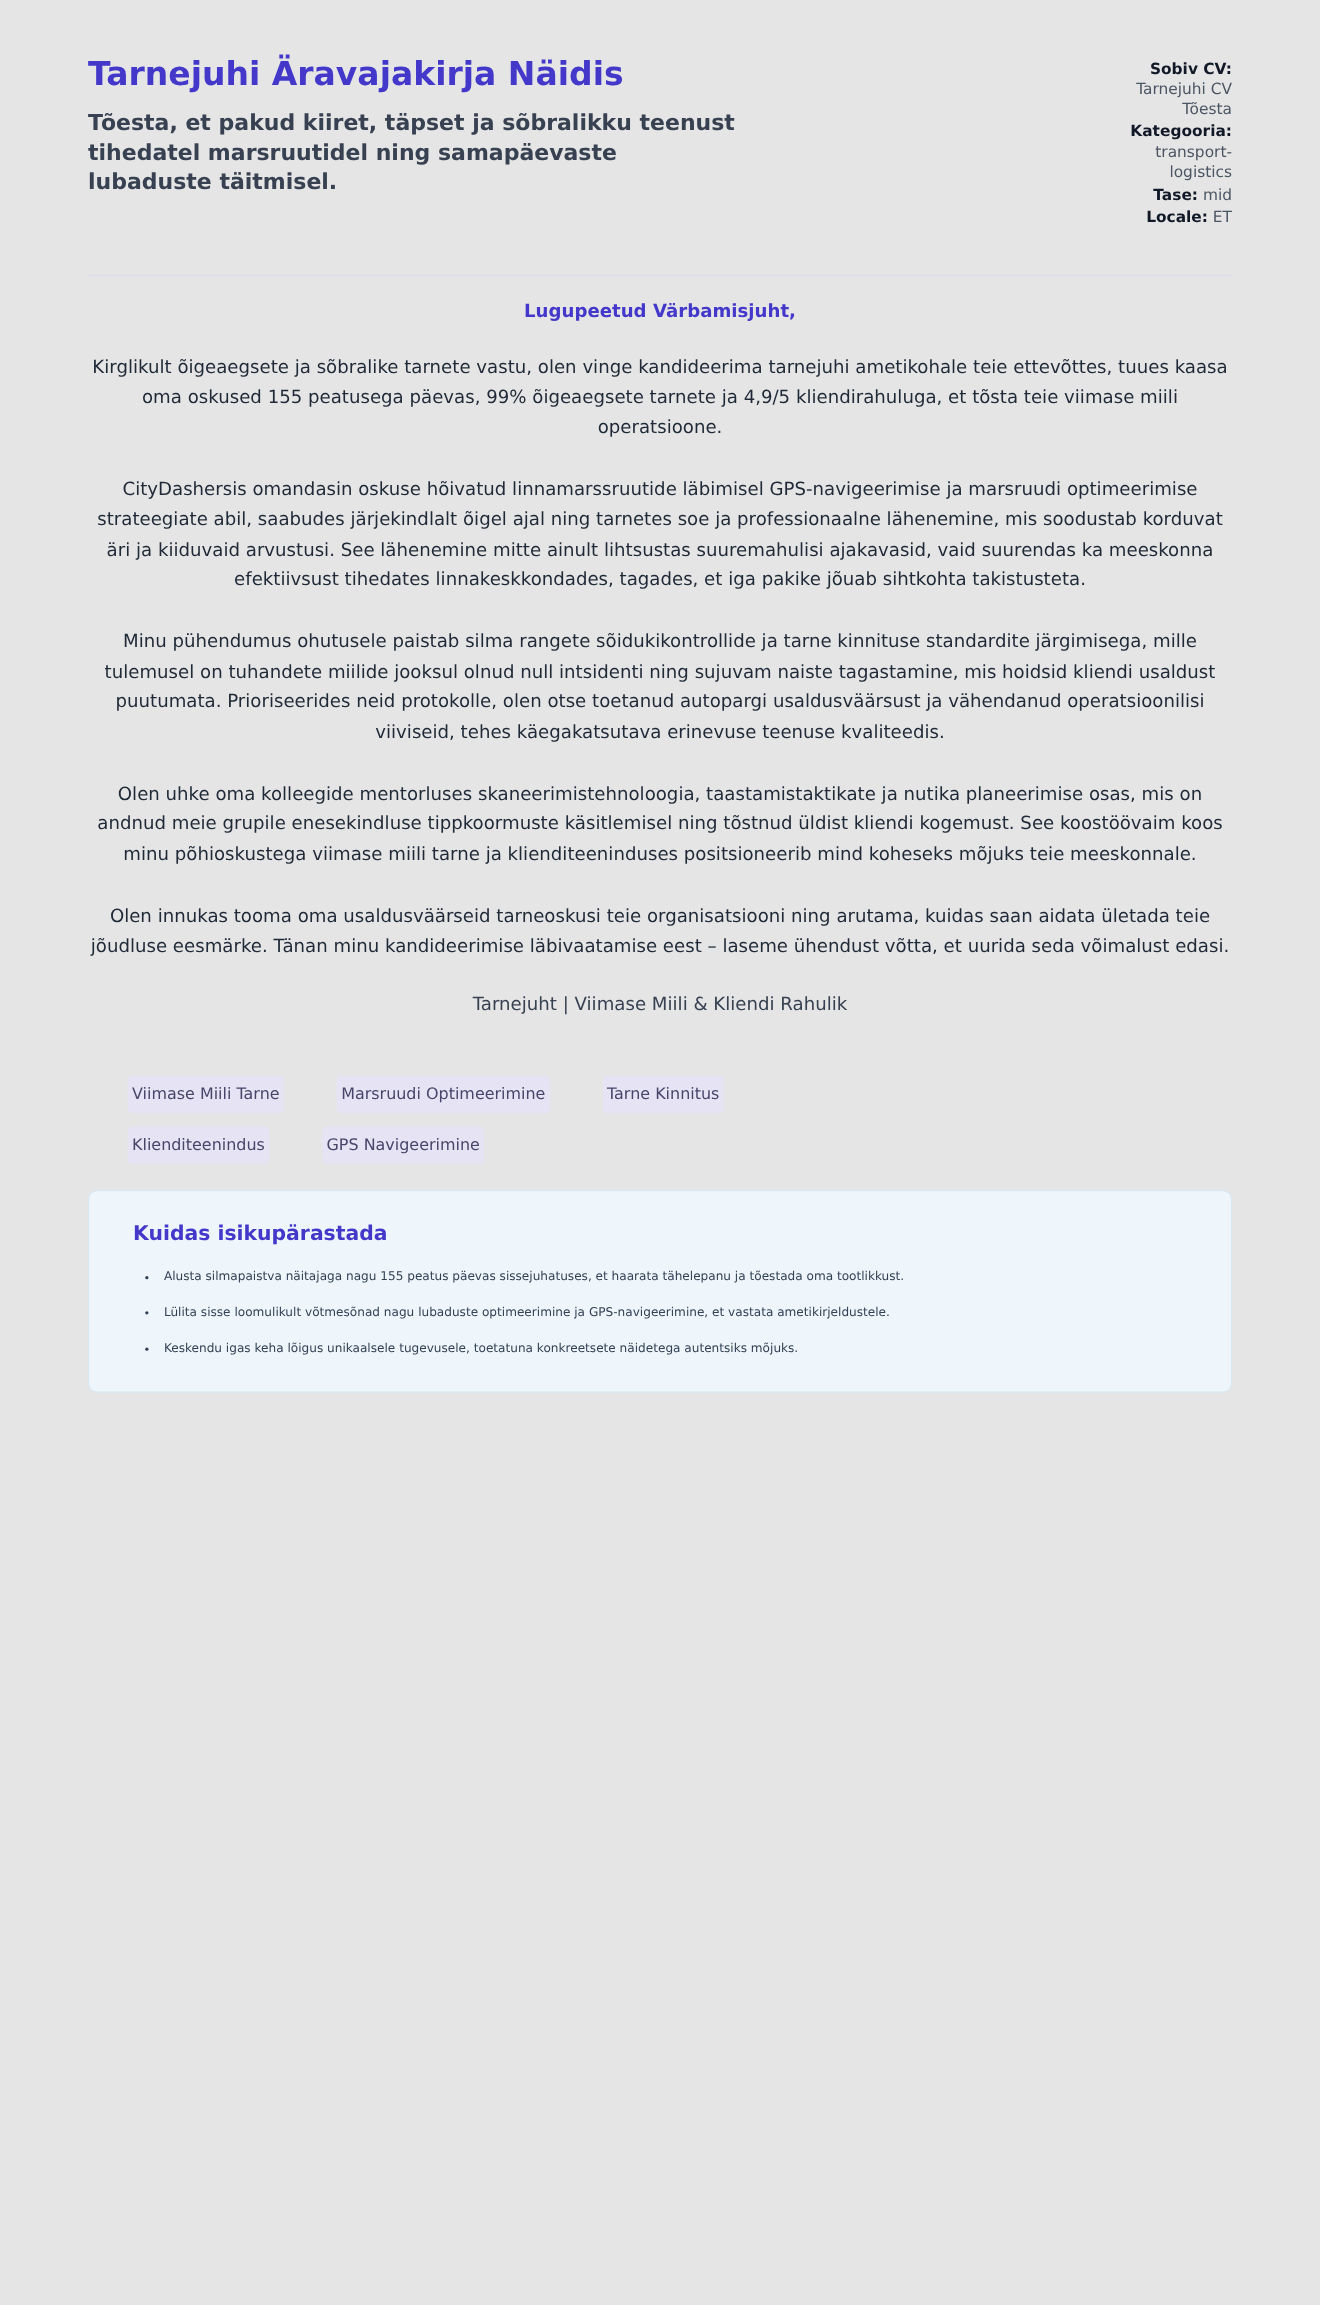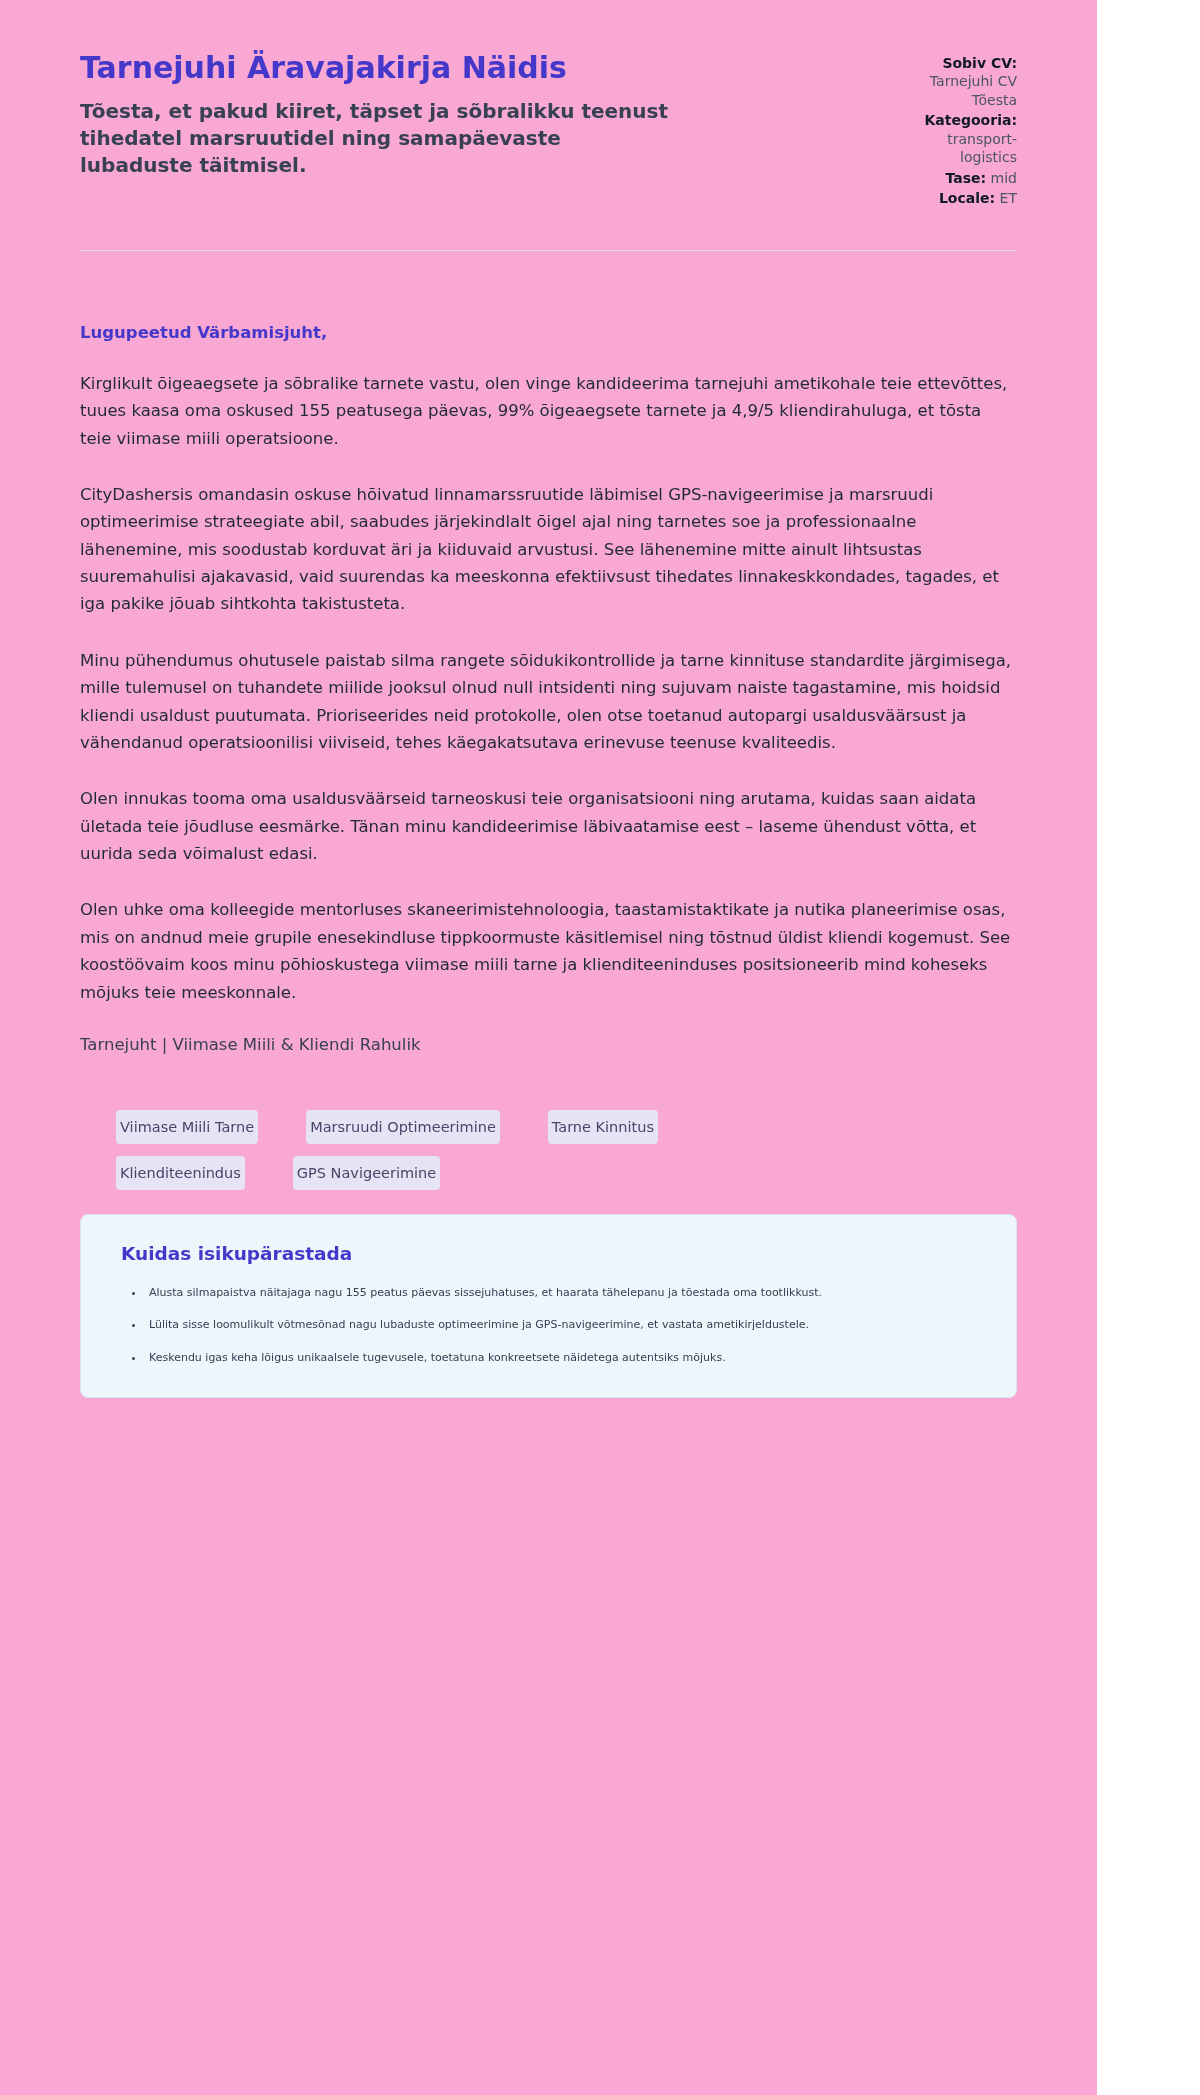--- a/index.html
+++ b/index.html
@@ -4,24 +4,24 @@
 <style>
   * { box-sizing: border-box; margin: 0; padding: 0; }
   html, body { background: #ffffff; }
   body {
     width: 1200px;
     min-height: 2095px;
     font-family: "DejaVu Sans", "Liberation Sans", sans-serif;
     color: #1f2937;
   }
   .page {
-    width: 1097px;
+    width: 1200px;
     min-height: 2095px;
     padding: 50px 80px 60px 80px;
-    background: #f9a8d4;
+    background: #e5e5e5;
   }
   
   .header {
     display: flex;
     justify-content: space-between;
     align-items: flex-start;
   }
   .header-left { max-width: 590px; }
   .page-title {
     font-size: 30px;
@@ -48,21 +48,21 @@
   .meta-item { margin-bottom: 2px; }
   .meta-label { font-weight: bold; color: #111827; }
   .meta-item.block .meta-label { display: block; }
   .meta-item.block .meta-value { display: block; }
   .divider {
     border: none;
     border-top: 1px solid #d9dde3;
     margin: 40px 0 0 0;
   }
   
-  .letter { margin-top: 72px; }
+  .letter { margin-top: 22px; text-align: center; }
   .greeting {
     font-size: 16.5px;
     font-weight: bold;
     color: var(--accent, #4338ca);
     margin-bottom: 28px;
   }
   .letter p.body-para {
     font-size: 16.5px;
     line-height: 1.66;
     color: #1f2937;
@@ -156,22 +156,22 @@
     </aside>
   </header>
 
   <hr class="divider">
 
   <main class="letter">
     <p class="greeting">Lugupeetud Värbamisjuht,</p>
     <p class="body-para">Kirglikult õigeaegsete ja sõbralike tarnete vastu, olen vinge kandideerima tarnejuhi ametikohale teie ettevõttes, tuues kaasa oma oskused 155 peatusega päevas, 99% õigeaegsete tarnete ja 4,9/5 kliendirahuluga, et tõsta teie viimase miili operatsioone.</p>
     <p class="body-para">CityDashersis omandasin oskuse hõivatud linnamarssruutide läbimisel GPS-navigeerimise ja marsruudi optimeerimise strateegiate abil, saabudes järjekindlalt õigel ajal ning tarnetes soe ja professionaalne lähenemine, mis soodustab korduvat äri ja kiiduvaid arvustusi. See lähenemine mitte ainult lihtsustas suuremahulisi ajakavasid, vaid suurendas ka meeskonna efektiivsust tihedates linnakeskkondades, tagades, et iga pakike jõuab sihtkohta takistusteta.</p>
     <p class="body-para">Minu pühendumus ohutusele paistab silma rangete sõidukikontrollide ja tarne kinnituse standardite järgimisega, mille tulemusel on tuhandete miilide jooksul olnud null intsidenti ning sujuvam naiste tagastamine, mis hoidsid kliendi usaldust puutumata. Prioriseerides neid protokolle, olen otse toetanud autopargi usaldusväärsust ja vähendanud operatsioonilisi viiviseid, tehes käegakatsutava erinevuse teenuse kvaliteedis.</p>
+    <p class="body-para">Olen uhke oma kolleegide mentorluses skaneerimistehnoloogia, taastamistaktikate ja nutika planeerimise osas, mis on andnud meie grupile enesekindluse tippkoormuste käsitlemisel ning tõstnud üldist kliendi kogemust. See koostöövaim koos minu põhioskustega viimase miili tarne ja klienditeeninduses positsioneerib mind koheseks mõjuks teie meeskonnale.</p>
     <p class="body-para">Olen innukas tooma oma usaldusväärseid tarneoskusi teie organisatsiooni ning arutama, kuidas saan aidata ületada teie jõudluse eesmärke. Tänan minu kandideerimise läbivaatamise eest – laseme ühendust võtta, et uurida seda võimalust edasi.</p>
-    <p class="body-para">Olen uhke oma kolleegide mentorluses skaneerimistehnoloogia, taastamistaktikate ja nutika planeerimise osas, mis on andnud meie grupile enesekindluse tippkoormuste käsitlemisel ning tõstnud üldist kliendi kogemust. See koostöövaim koos minu põhioskustega viimase miili tarne ja klienditeeninduses positsioneerib mind koheseks mõjuks teie meeskonnale.</p>
     <p class="sig-role">Tarnejuht | Viimase Miili &amp; Kliendi Rahulik</p>
   </main>
 
   <div class="tags">
     <span class="tag">Viimase Miili Tarne</span>
     <span class="tag">Marsruudi Optimeerimine</span>
     <span class="tag">Tarne Kinnitus</span>
     <span class="tag">Klienditeenindus</span>
     <span class="tag">GPS Navigeerimine</span>
   </div>

